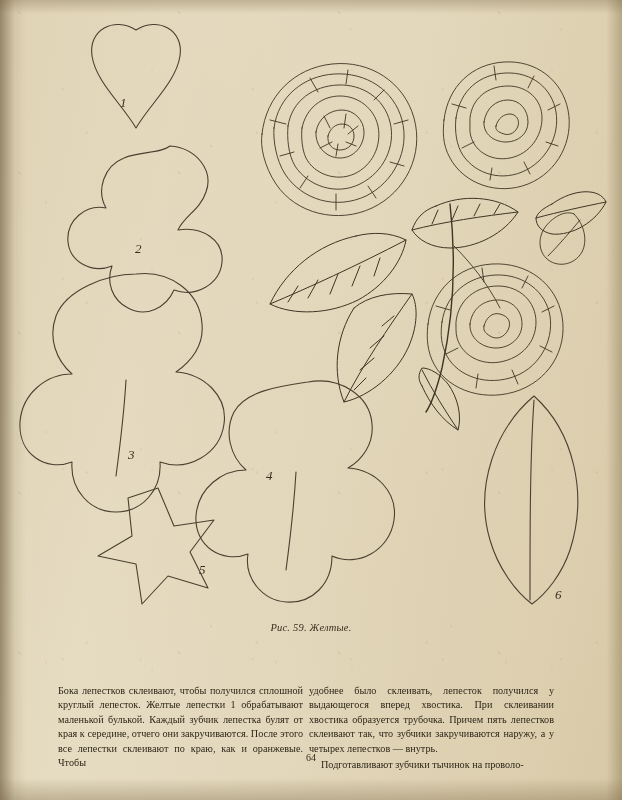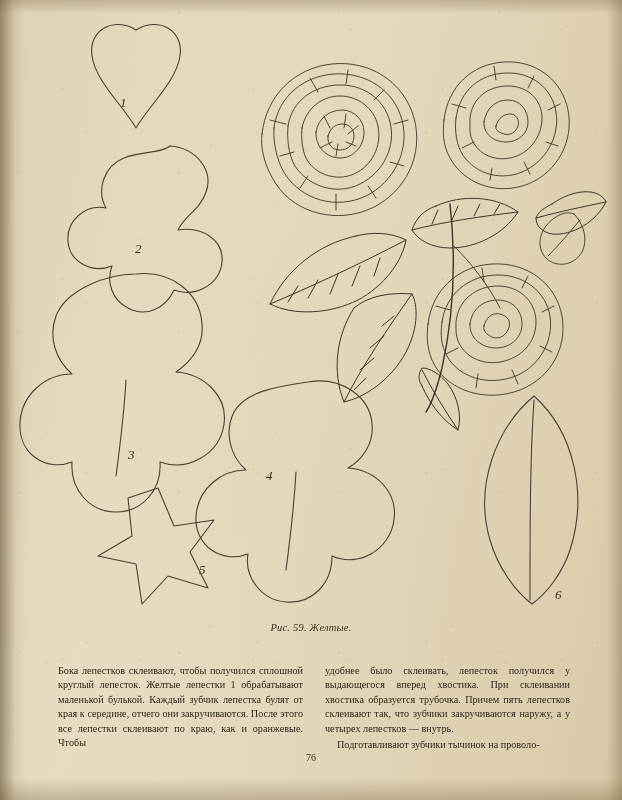--- a/index.html
+++ b/index.html
@@ -74,24 +74,24 @@
     font-size: 10.5px;
     font-style: italic;
     letter-spacing: .2px;
     color: #3a3020;
   }
   .fig-caption .num { }
 
   .columns {
     position: absolute;
     left: 58px;
-    top: 664px;
+    top: 684px;
     width: 512px;
     display: flex;
-    gap: 22px;
+    gap: 6px;
   }
   .col {
     width: 245px;
     font-size: 10.2px;
     line-height: 1.42;
     text-align: justify;
     text-justify: inter-word;
     color: #2d2618;
     hyphens: manual;
   }
@@ -286,15 +286,15 @@
   <div class="columns">
     <div class="col">
       <p>Бока лепестков склеивают, чтобы получился сплошной круглый лепесток. Желтые лепестки 1 обрабатывают маленькой булькой. Каждый зубчик лепестка булят от края к середине, отчего они закручиваются. После этого все лепестки склеивают по краю, как и оранжевые. Чтобы</p>
     </div>
     <div class="col">
       <p>удобнее было склеивать, лепесток получился у выдающегося вперед хвостика. При склеивании хвостика образуется трубочка. Причем пять лепестков склеивают так, что зубчики закручиваются наружу, а у четырех лепестков — внутрь.</p>
       <p class="indent">Подготавливают зубчики тычинок на проволо-</p>
     </div>
   </div>
 
-  <div class="page-number">76</div>
+  <div class="page-number">64</div>
 
 </div>
 
 </body></html>

